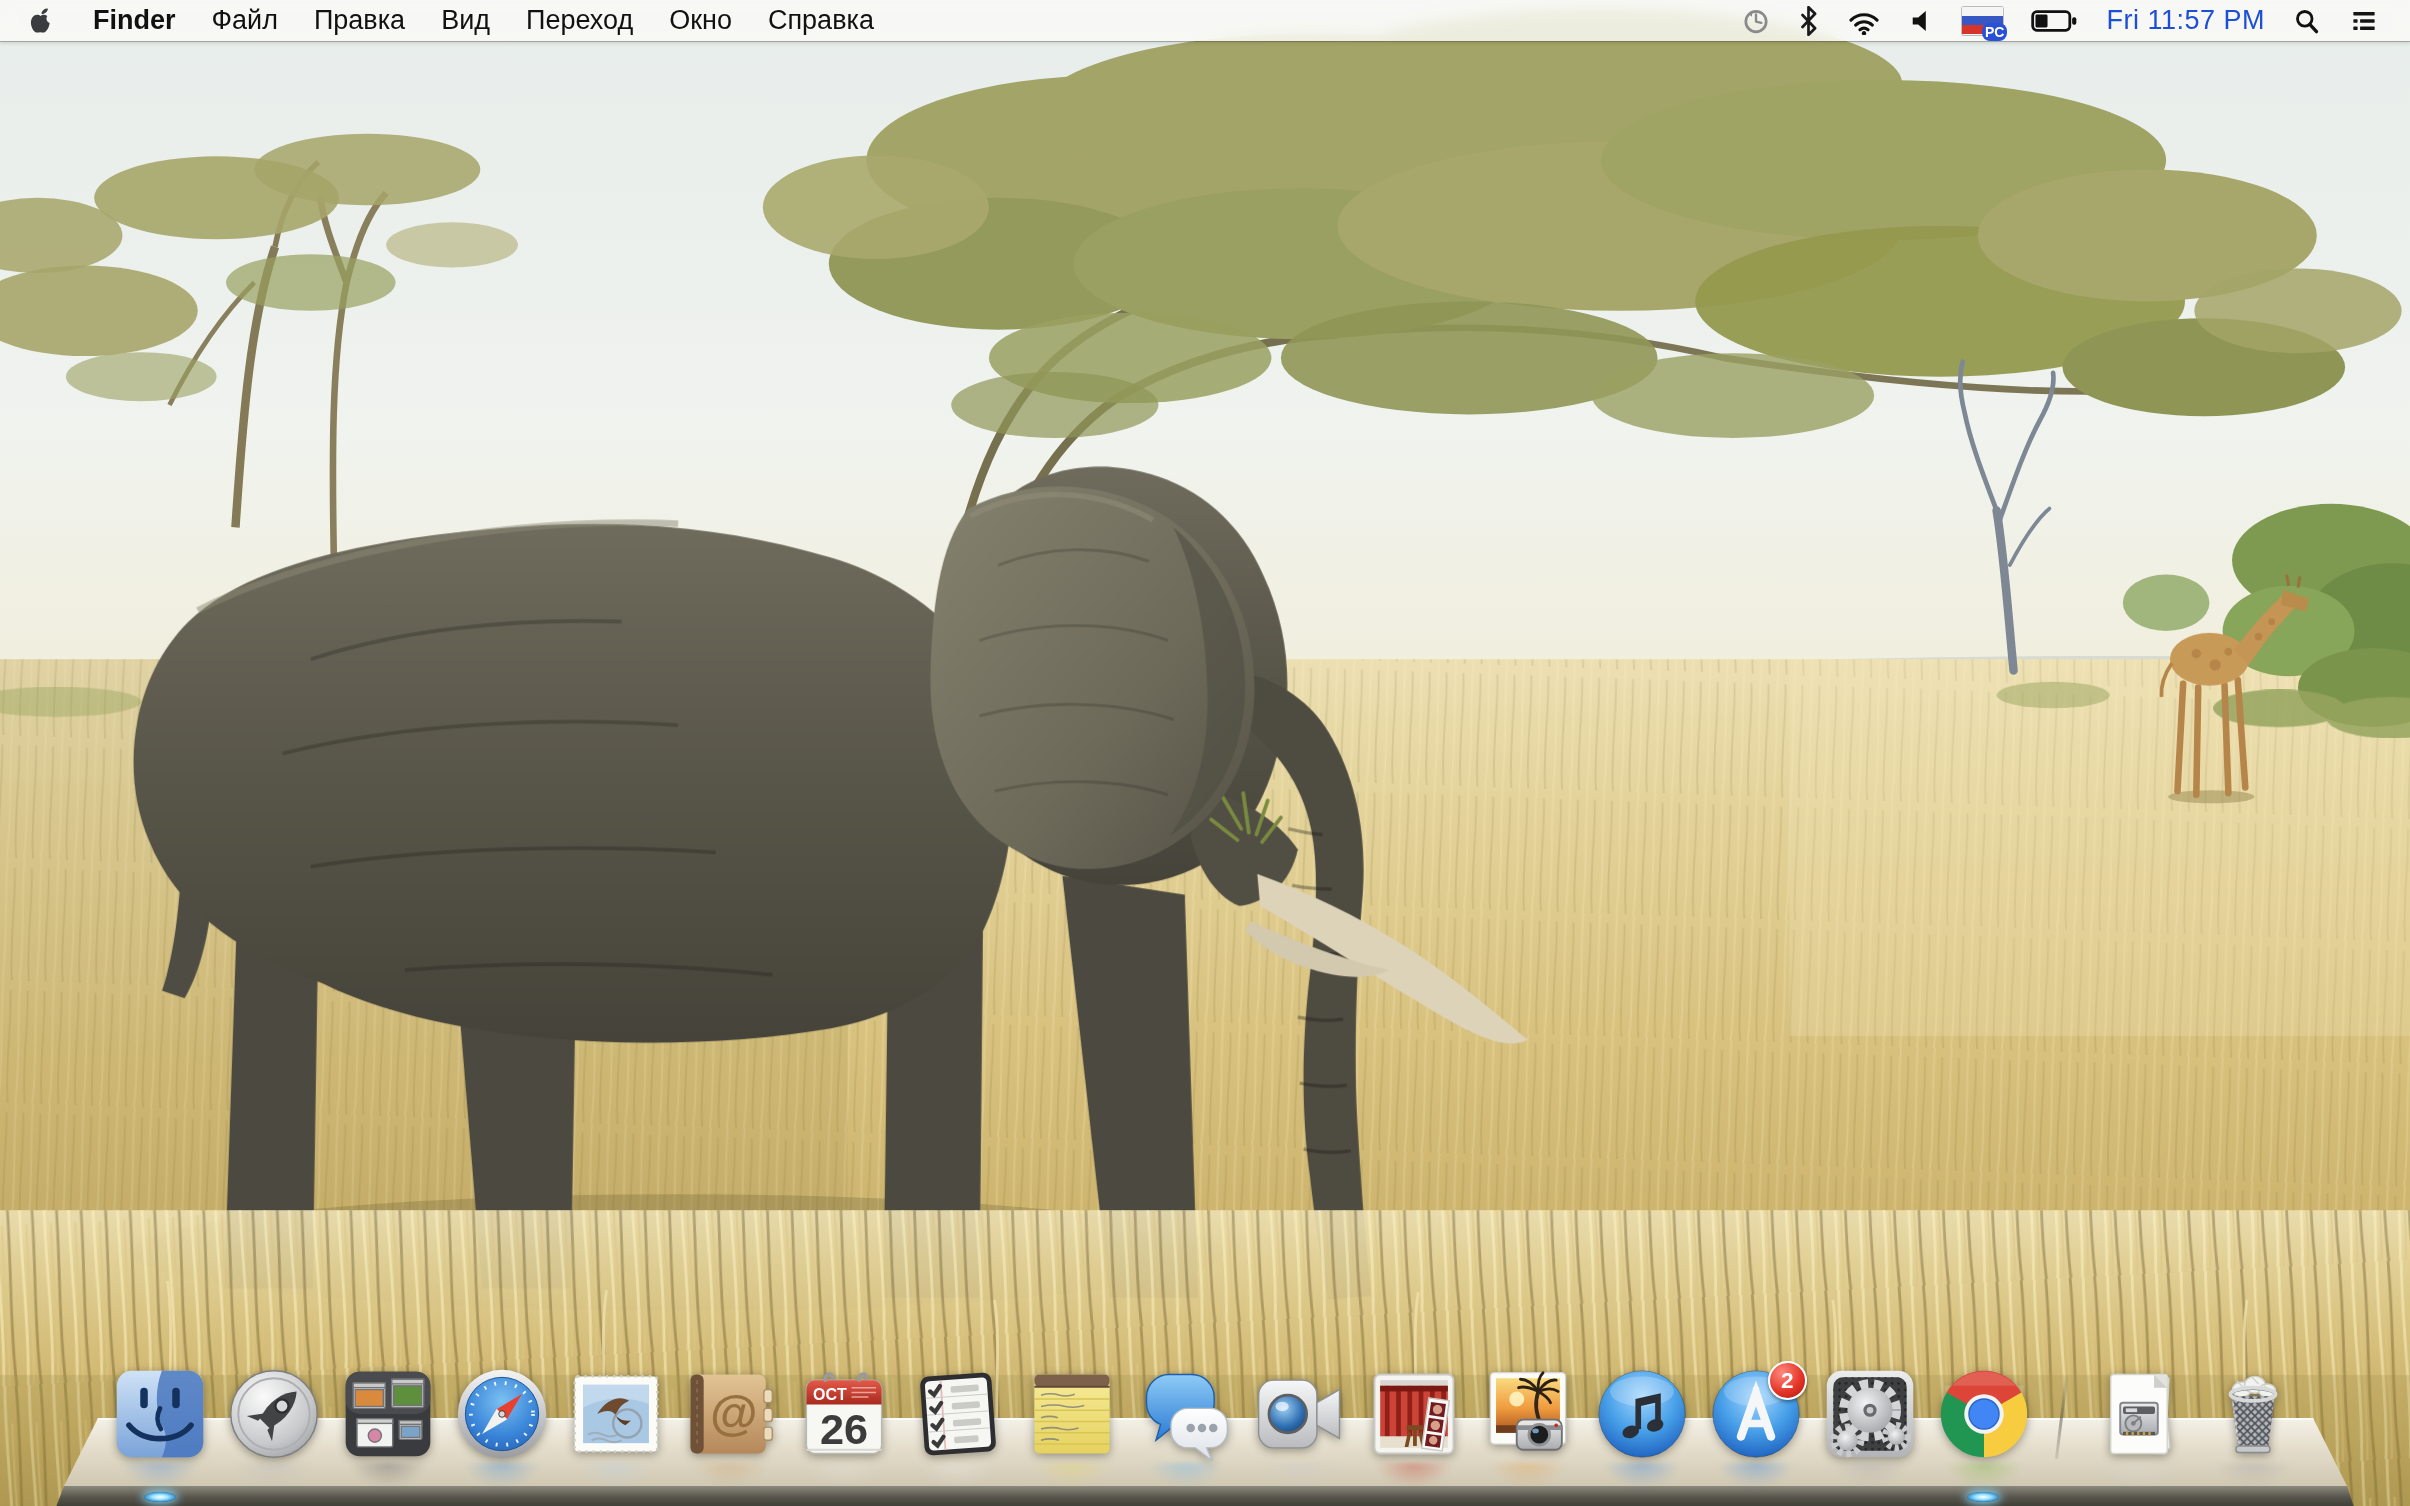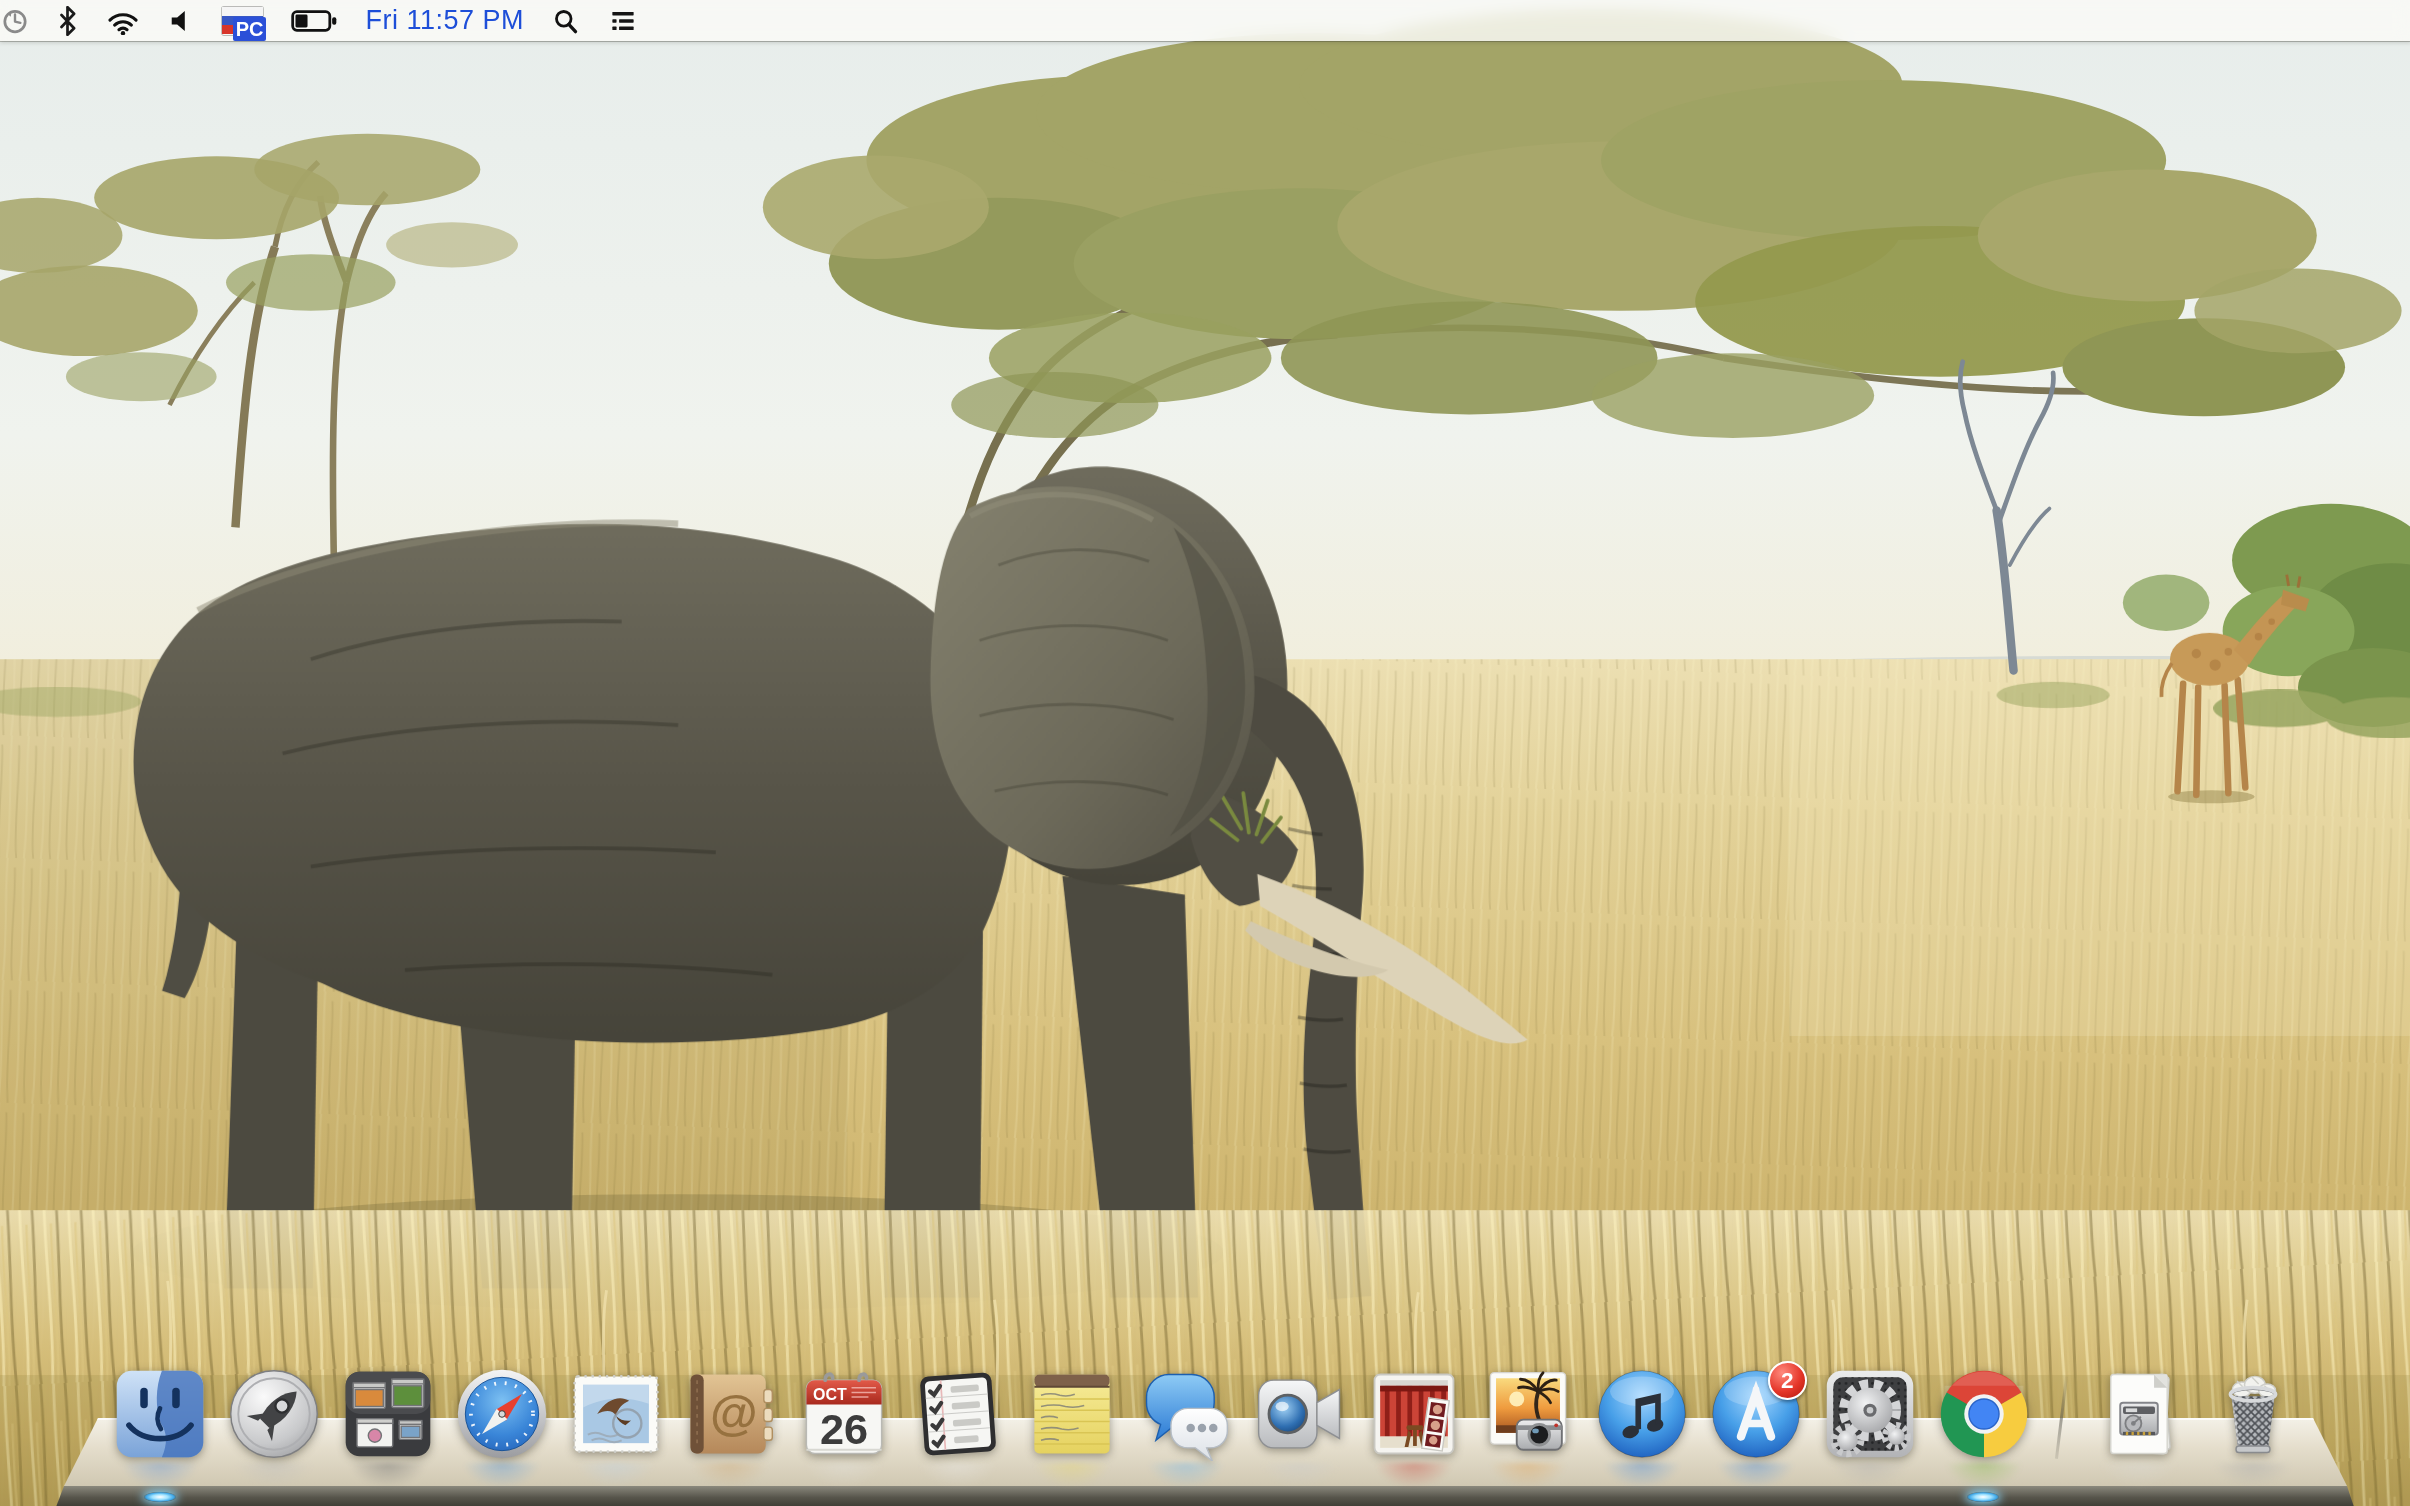--- a/index.html
+++ b/index.html
@@ -20,21 +20,21 @@
   .mb-item{padding:0 18px;line-height:41px;white-space:nowrap;}
   .mb-app{font-weight:bold;}
   .st-icon{display:block;}
   .clock{font-size:27px;color:#1d4ed8;white-space:nowrap;letter-spacing:0.5px;}
   .flag{width:41px;height:28px;position:relative;border-radius:1.9px;overflow:visible;
     box-shadow:0 0 0 0.9px rgba(0,0,0,.25);}
   .flag .f-w{position:absolute;left:0;top:0;width:100%;height:34%;background:#f5f5f5;}
   .flag .f-b{position:absolute;left:0;top:34%;width:100%;height:33%;background:#3757c4;}
   .flag .f-r{position:absolute;left:0;top:67%;width:100%;height:33%;background:#d8352a;}
   .flag .f-pc{position:absolute;right:-3.8px;bottom:-6.6px;background:#2b50d8;color:#fff;
-    font-size:20px;font-weight:bold;line-height:1;padding:1.9px 2.8px;border-radius:2px;}
+    font-size:14px;font-weight:bold;line-height:1;padding:1.9px 2.8px;border-radius:8px;}
 
   
   .dock{position:absolute;left:0;top:0;width:2411px;height:1507px;pointer-events:none;z-index:30;}
   .shelf{position:absolute;left:0;top:1418px;width:2411px;height:68px;
     background:linear-gradient(#f4f1e8,#e4ddcb 45%,#d0c8b2);
     clip-path:polygon(98px 0,2313px 0,2347px 100%,64px 100%);
     box-shadow:inset 0 1.9px 0 rgba(255,255,255,.8);}
   .shelf-front{position:absolute;left:0;top:1486px;width:2411px;height:21px;
     background:linear-gradient(#8b897d,#57554b 55%,#3e3d35);
     clip-path:polygon(64px 0,2347px 0,2354px 100%,56px 100%);}
@@ -256,20 +256,41 @@
       <path d="M180,1600 C176,1500 186,1420 178,1360"></path>
         <path d="M640,1600 C646,1490 636,1420 644,1370"></path>
       <path d="M1060,1600 C1054,1490 1064,1430 1056,1380"></path>
         <path d="M1500,1600 C1508,1480 1498,1420 1506,1372"></path>
       <path d="M1950,1600 C1944,1500 1954,1430 1946,1380"></path>
         <path d="M2380,1600 C2388,1490 2378,1430 2386,1380"></path>
     </g>
   </svg>
 
   <header class="menubar">
+    <div class="mb-left">
+      <svg class="apple" viewBox="0 0 100 100">
+        <defs>
+            <mask id="bite">
+              <rect width="100" height="100" fill="#fff"></rect>
+              <circle cx="88" cy="42" r="15" fill="#000"></circle>
+            </mask>
+          </defs>
+        <g fill="#3a3d3f" mask="url(#bite)">
+          <path d="M55,22 C58,10 70,4 78,6 C78,16 68,24 57,25 Z"></path>
+          <path d="M52,32 C44,24 28,26 21,40 C12,57 22,83 34,90 C40,93 45,90 51,90 C57,90 61,93 67,90 C79,83 90,56 82,40 C75,26 60,24 52,32 Z"></path>
+        </g>
+      </svg>
+      <span class="mb-item mb-app">Finder</span>
+      <span class="mb-item">Файл</span>
+      <span class="mb-item">Правка</span>
+      <span class="mb-item">Вид</span>
+      <span class="mb-item">Переход</span>
+      <span class="mb-item">Окно</span>
+      <span class="mb-item">Справка</span>
+    </div>
     <div class="mb-right">
       <svg class="st-icon" width="30" height="30" viewBox="0 0 100 100">
         <circle cx="50" cy="52" r="34" fill="none" stroke="#8a8a8a" stroke-width="9"></circle>
         <path d="M50,52 L50,28 M50,52 L68,56" stroke="#8a8a8a" stroke-width="8" stroke-linecap="round"></path>
         <path d="M24,26 L38,20 L36,36 Z" fill="#8a8a8a"></path>
       </svg>
       <svg class="st-icon" width="19" height="30" viewBox="0 0 60 100">
         <path d="M30,4 L30,96 M30,4 L52,26 L10,70 M30,96 L52,74 L10,30" stroke="#1a1a1a" stroke-width="9" fill="none" stroke-linejoin="round" stroke-linecap="round"></path>
       </svg>
       <svg class="st-icon" width="36" height="28" viewBox="0 0 100 90">

